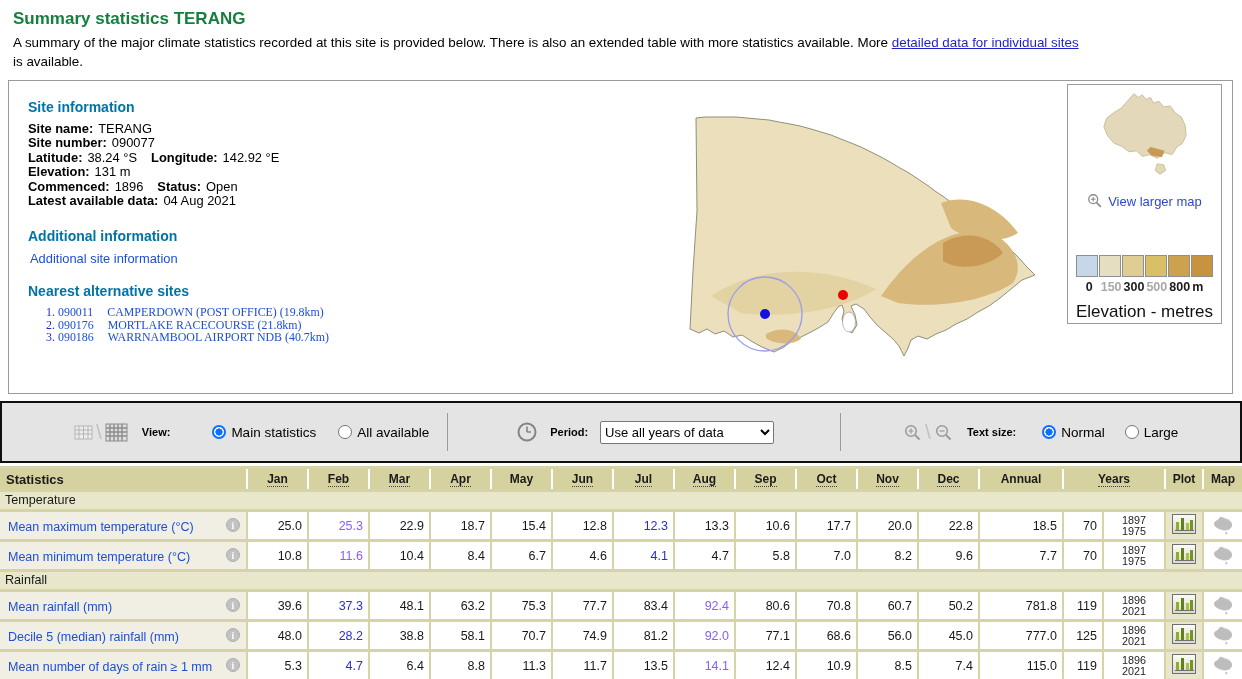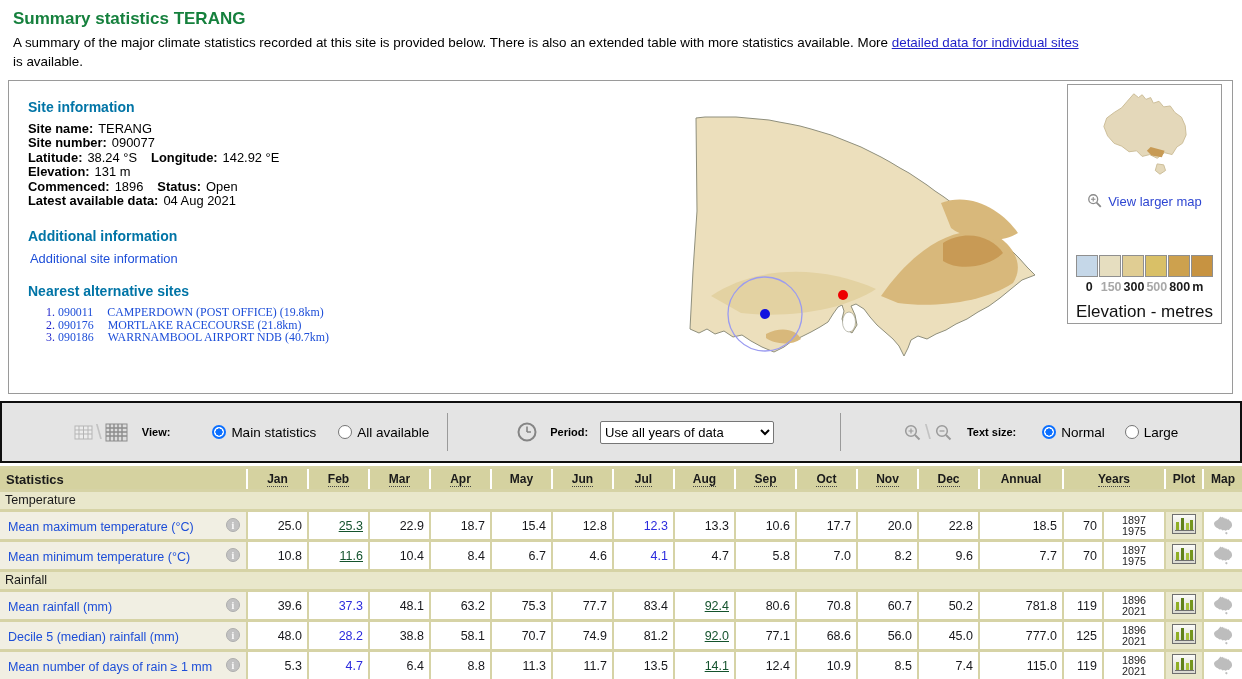--- a/index.html
+++ b/index.html
@@ -50,21 +50,21 @@
   
   table.stats { width:1242px; border-collapse:separate; border-spacing:0 3px; background:#d6d3a6; margin-top:3px; table-layout:fixed; }
   table.stats th { background:#d5d2a0; font-size:12px; font-weight:bold; height:20px; padding:0; border-left:2px solid #fff; color:#1a1a1a; }
   table.stats th.th-stat { border-left:none; text-align:left; padding-left:6px; font-size:13px; }
   .dotted { border-bottom:1px dotted #444; padding-bottom:0px; }
   tr.section td { background:#e9e7cb; font-size:12.6px; color:#1a1a1a; padding:1px 0 2px 5px; height:15px; }
   td.lbl { background:#f1efe3; position:relative; height:27px; padding:0 26px 0 8px; }
   td.lbl a { font-size:12.5px; }
   .info { position:absolute; right:6px; top:6px; width:14px; height:14px; border-radius:50%; background:#c2c2c2; border:1px solid #aeaeae; color:#fdfdfd; font-size:10px; font-weight:bold; line-height:13px; text-align:center; font-family:"Liberation Serif",serif; cursor:pointer; }
   td.num { background:#fff; text-align:right; padding-right:5px; font-size:12.5px; color:#18181c; border-left:2px solid #d6d3a6; height:27px; }
-  td.num.high { color:#14532d;text-decoration:underline; }
+  td.num.high { color:#8b5cf6; }
   td.num.low  { color:#2b2bdd; }
   td.yrs { background:#fff; border-left:2px solid #d6d3a6; font-size:10.8px; line-height:11px; text-align:center; color:#222; }
   td.plotc { background:#e9e7cb; border-left:2px solid #d6d3a6; text-align:center; }
   td.mapc { background:#fff; border-left:2px solid #d6d3a6; text-align:center; }
   .plotbtn { display:inline-block; width:24px; height:20px; border:1px solid #6f6f6f; background:linear-gradient(#fbfbf7,#dadad1); padding:0; cursor:pointer; }
   .ausicon { color:#bdbdbd; vertical-align:middle; cursor:pointer; }
   .hiddensvg { position:absolute; width:0; height:0; overflow:hidden; }
 </style>
 </head>
 <body>

